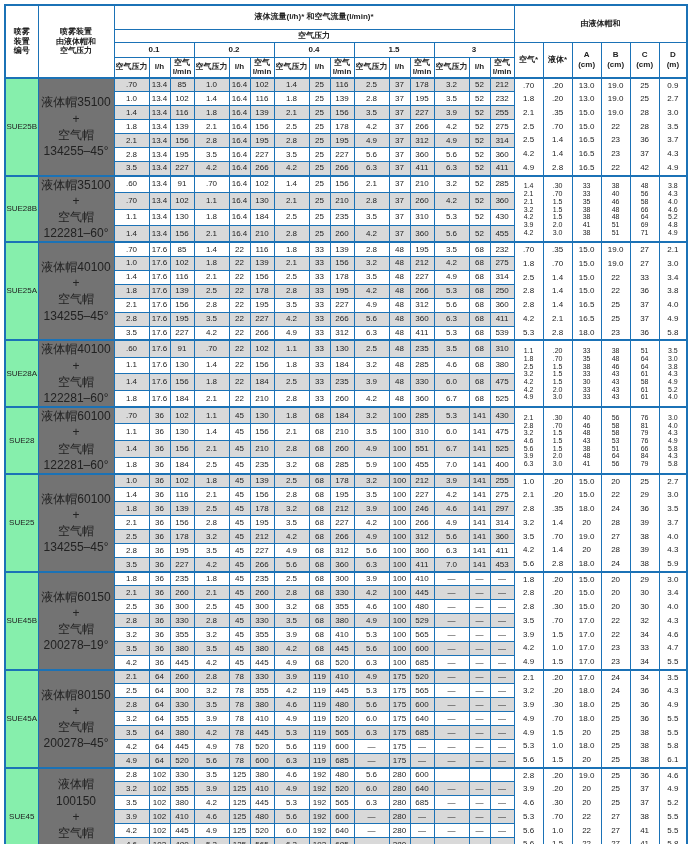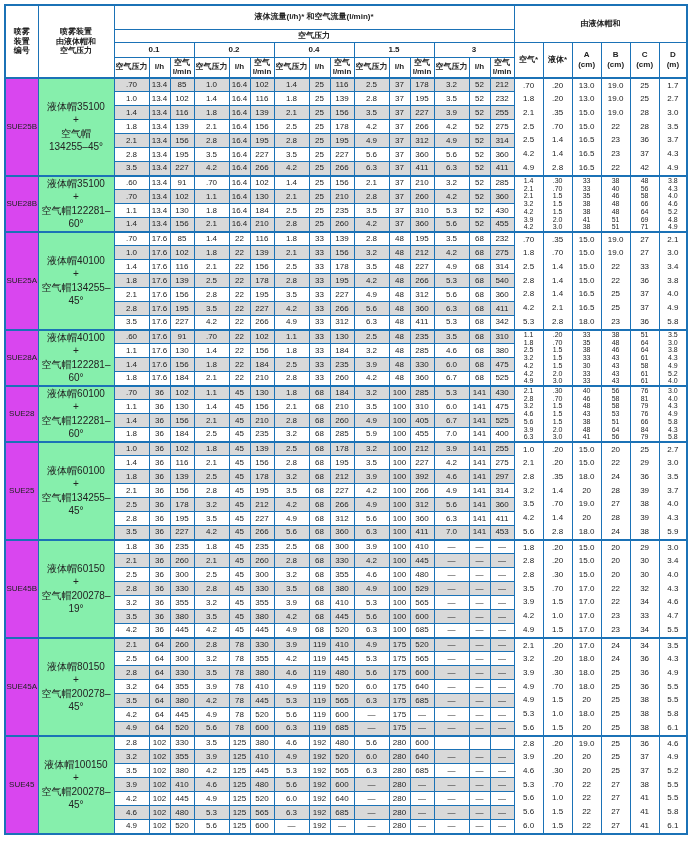--- a/index.html
+++ b/index.html
@@ -23,22 +23,22 @@
     white-space:pre-line;background:#ffffff;color:#222;
   }
   tr.h1{height:24px}
   tr.h2{height:13px}
   tr.h3{height:15px}
   tr.h4{height:16px}
   tbody tr{height:13px}
   tbody td{font-size:8px;line-height:1;color:#222;}
   td.flow-cell{background:#ffffff}
   td.flow-cell.stripe{background:#d9d9d9}
-  td.id-cell{background:#d946ef;font-size:8px;}
-  td.comp-cell{background:#86efac;font-size:10px;white-space:pre-line;line-height:1.35;}
+  td.id-cell{background:#86efac;font-size:8px;}
+  td.comp-cell{background:#737373;font-size:12px;white-space:pre-line;line-height:1.35;}
   td.spray-cell{background:#ffffff;}
   .spray-stack{
     display:flex;flex-direction:column;justify-content:space-around;
     font-size:8px;line-height:1;
   }
   .spray-stack.dense{font-size:7px;}
   tbody tr.block-top td{border-top:2px solid #1b72b6;}
 </style>
 </head>
 <body>
@@ -196,21 +196,21 @@
               <div>25</div>
               <div>28</div>
               <div>28</div>
               <div>36</div>
               <div>37</div>
               <div>42</div>
             </div>
           </td>
           <td rowspan="7" class="spray-cell">
             <div class="spray-stack" style="height: 96px;">
-              <div>1.7</div>
+              <div>0.9</div>
               <div>2.7</div>
               <div>3.0</div>
               <div>3.5</div>
               <div>3.7</div>
               <div>4.3</div>
               <div>4.9</div>
             </div>
           </td>
         </tr>
         <tr>
@@ -582,21 +582,21 @@
           <td class="flow-cell stripe">22</td>
           <td class="flow-cell stripe">178</td>
           <td class="flow-cell stripe">2.8</td>
           <td class="flow-cell stripe">33</td>
           <td class="flow-cell stripe">195</td>
           <td class="flow-cell stripe">4.2</td>
           <td class="flow-cell stripe">48</td>
           <td class="flow-cell stripe">266</td>
           <td class="flow-cell stripe">5.3</td>
           <td class="flow-cell stripe">68</td>
-          <td class="flow-cell stripe">540</td>
+          <td class="flow-cell stripe">250</td>
         </tr>
         <tr>
           <td class="flow-cell">2.1</td>
           <td class="flow-cell">17.6</td>
           <td class="flow-cell">156</td>
           <td class="flow-cell">2.8</td>
           <td class="flow-cell">22</td>
           <td class="flow-cell">195</td>
           <td class="flow-cell">3.5</td>
           <td class="flow-cell">33</td>
@@ -633,21 +633,21 @@
           <td class="flow-cell">22</td>
           <td class="flow-cell">266</td>
           <td class="flow-cell">4.9</td>
           <td class="flow-cell">33</td>
           <td class="flow-cell">312</td>
           <td class="flow-cell">6.3</td>
           <td class="flow-cell">48</td>
           <td class="flow-cell">411</td>
           <td class="flow-cell">5.3</td>
           <td class="flow-cell">68</td>
-          <td class="flow-cell">342</td>
+          <td class="flow-cell">539</td>
         </tr>
         <tr class="block-top">
           <td rowspan="4" class="id-cell">SUE28A</td>
           <td rowspan="4" class="comp-cell">液体帽40100
 +
 空气帽122281–60°</td>
           <td class="flow-cell stripe">.60</td>
           <td class="flow-cell stripe">17.6</td>
           <td class="flow-cell stripe">91</td>
           <td class="flow-cell stripe">.70</td>
@@ -889,21 +889,21 @@
           <td class="flow-cell stripe">36</td>
           <td class="flow-cell stripe">156</td>
           <td class="flow-cell stripe">2.1</td>
           <td class="flow-cell stripe">45</td>
           <td class="flow-cell stripe">210</td>
           <td class="flow-cell stripe">2.8</td>
           <td class="flow-cell stripe">68</td>
           <td class="flow-cell stripe">260</td>
           <td class="flow-cell stripe">4.9</td>
           <td class="flow-cell stripe">100</td>
-          <td class="flow-cell stripe">405</td>
+          <td class="flow-cell stripe">551</td>
           <td class="flow-cell stripe">6.7</td>
           <td class="flow-cell stripe">141</td>
           <td class="flow-cell stripe">525</td>
         </tr>
         <tr>
           <td class="flow-cell">1.8</td>
           <td class="flow-cell">36</td>
           <td class="flow-cell">184</td>
           <td class="flow-cell">2.5</td>
           <td class="flow-cell">45</td>
@@ -1027,21 +1027,21 @@
           <td class="flow-cell stripe">36</td>
           <td class="flow-cell stripe">139</td>
           <td class="flow-cell stripe">2.5</td>
           <td class="flow-cell stripe">45</td>
           <td class="flow-cell stripe">178</td>
           <td class="flow-cell stripe">3.2</td>
           <td class="flow-cell stripe">68</td>
           <td class="flow-cell stripe">212</td>
           <td class="flow-cell stripe">3.9</td>
           <td class="flow-cell stripe">100</td>
-          <td class="flow-cell stripe">392</td>
+          <td class="flow-cell stripe">246</td>
           <td class="flow-cell stripe">4.6</td>
           <td class="flow-cell stripe">141</td>
           <td class="flow-cell stripe">297</td>
         </tr>
         <tr>
           <td class="flow-cell">2.1</td>
           <td class="flow-cell">36</td>
           <td class="flow-cell">156</td>
           <td class="flow-cell">2.8</td>
           <td class="flow-cell">45</td>

